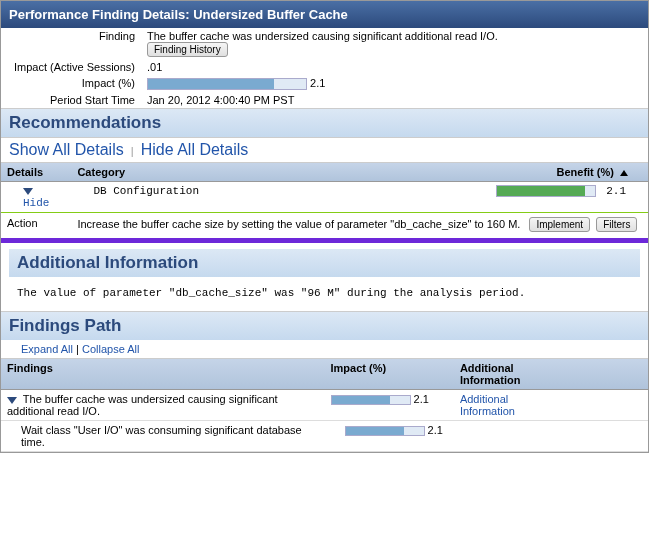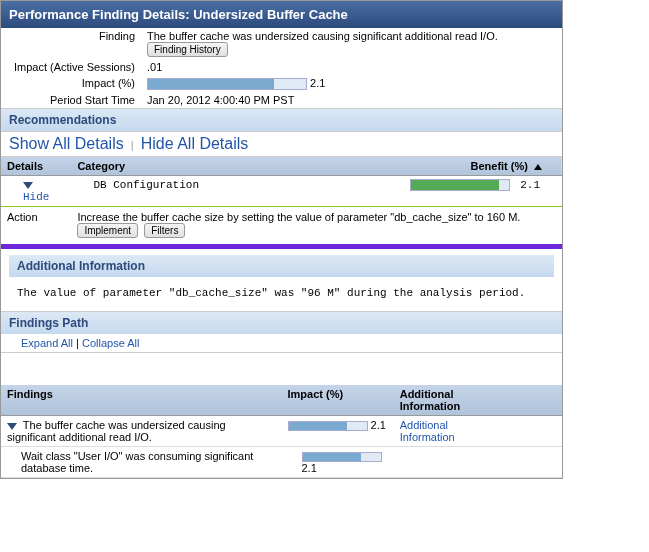--- a/index.html
+++ b/index.html
@@ -1,31 +1,31 @@
 <!DOCTYPE html>
 <html><head>
   <meta charset="utf-8">
   <style>
     * { box-sizing: border-box; margin: 0; padding: 0; }
     body { font-family: Arial, Helvetica, sans-serif; font-size: 11px; color: #000; background: #fff; width: 649px; }
 
-    .page-container { width: 563px; border: 1px solid #999; }
+    .page-container { width: 649px; border: 1px solid #999; }
 
     .page-header {
       background: linear-gradient(to bottom, #4a6fa5 0%, #2c4a7c 100%);
       color: #fff;
       font-size: 13px;
       font-weight: bold;
       padding: 6px 8px;
     }
 
     .section-header {
       background: linear-gradient(to bottom, #dce8f5 0%, #c5d9ee 100%);
       color: #2c4a7c;
-      font-size: 12px;
+      font-size: 17px;
       font-weight: bold;
       padding: 4px 8px;
       margin-top: 0;
     }
 
     .info-table {
       width: 100%;
       border-collapse: collapse;
       padding: 4px 0;
     }
@@ -176,21 +176,20 @@
 
     .expand-collapse-bar a {
       color: #2255aa;
       text-decoration: none;
       font-size: 11px;
     }
 
     .findings-table {
       width: 100%;
       border-collapse: collapse;
-      margin-top: 32px;
     }
 
     .findings-table-header {
       background: linear-gradient(to bottom, #c5d4e8, #afc3db);
     }
 
     .findings-table-header td {
       padding: 3px 6px;
       font-weight: bold;
       border-bottom: 1px solid #999;
@@ -283,21 +282,21 @@
           <div class="benefit-bar-container">
             <div class="benefit-bar-fill" style="width:90%"></div>
           </div>
           <span>2.1</span>
         </td>
       </tr>
       <tr class="rec-table-action">
         <td style="font-weight:normal; color:#000;">Action</td>
         <td colspan="2">
           <span>Increase the buffer cache size by setting the value of parameter "db_cache_size" to 160 M.</span>
-          <button class="btn" style="">Implement</button>
+          <button class="btn" style="margin-left:6px">Implement</button>
           <button class="btn" style="margin-left:3px">Filters</button>
         </td>
       </tr>
     </tbody>
       </table>
   </div>
 
   <div class="additional-info-section">
     <div class="section-header">Additional Information</div>
     <div class="additional-info-section">

